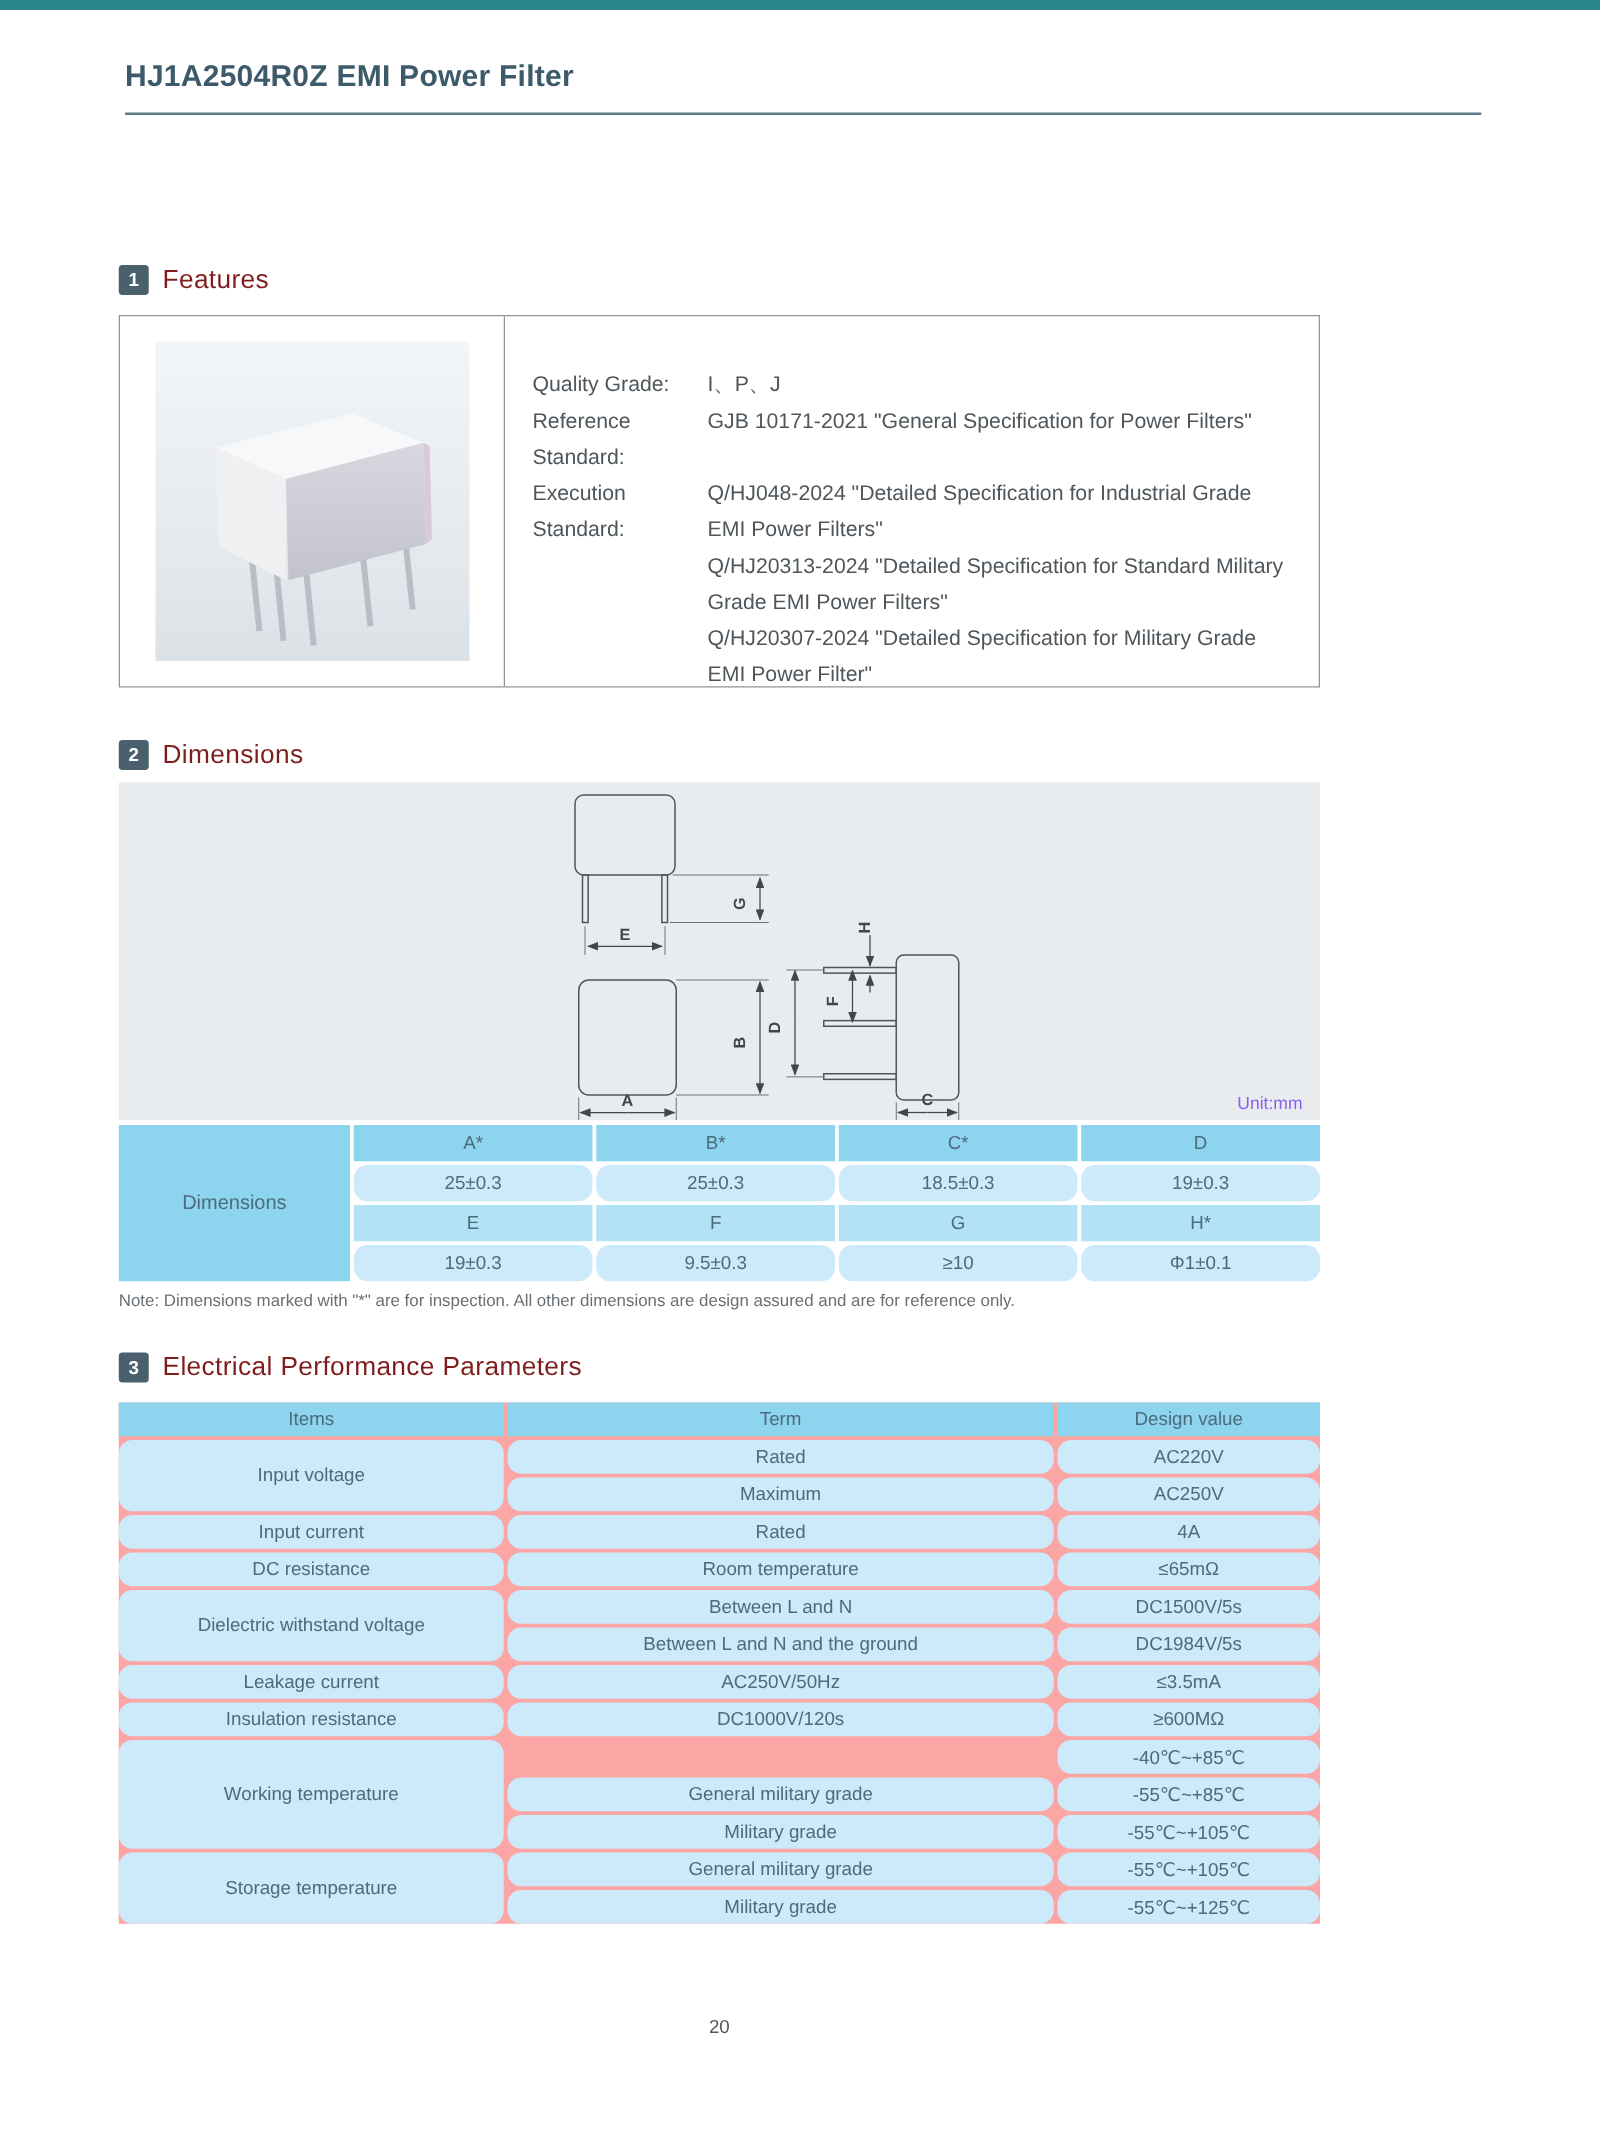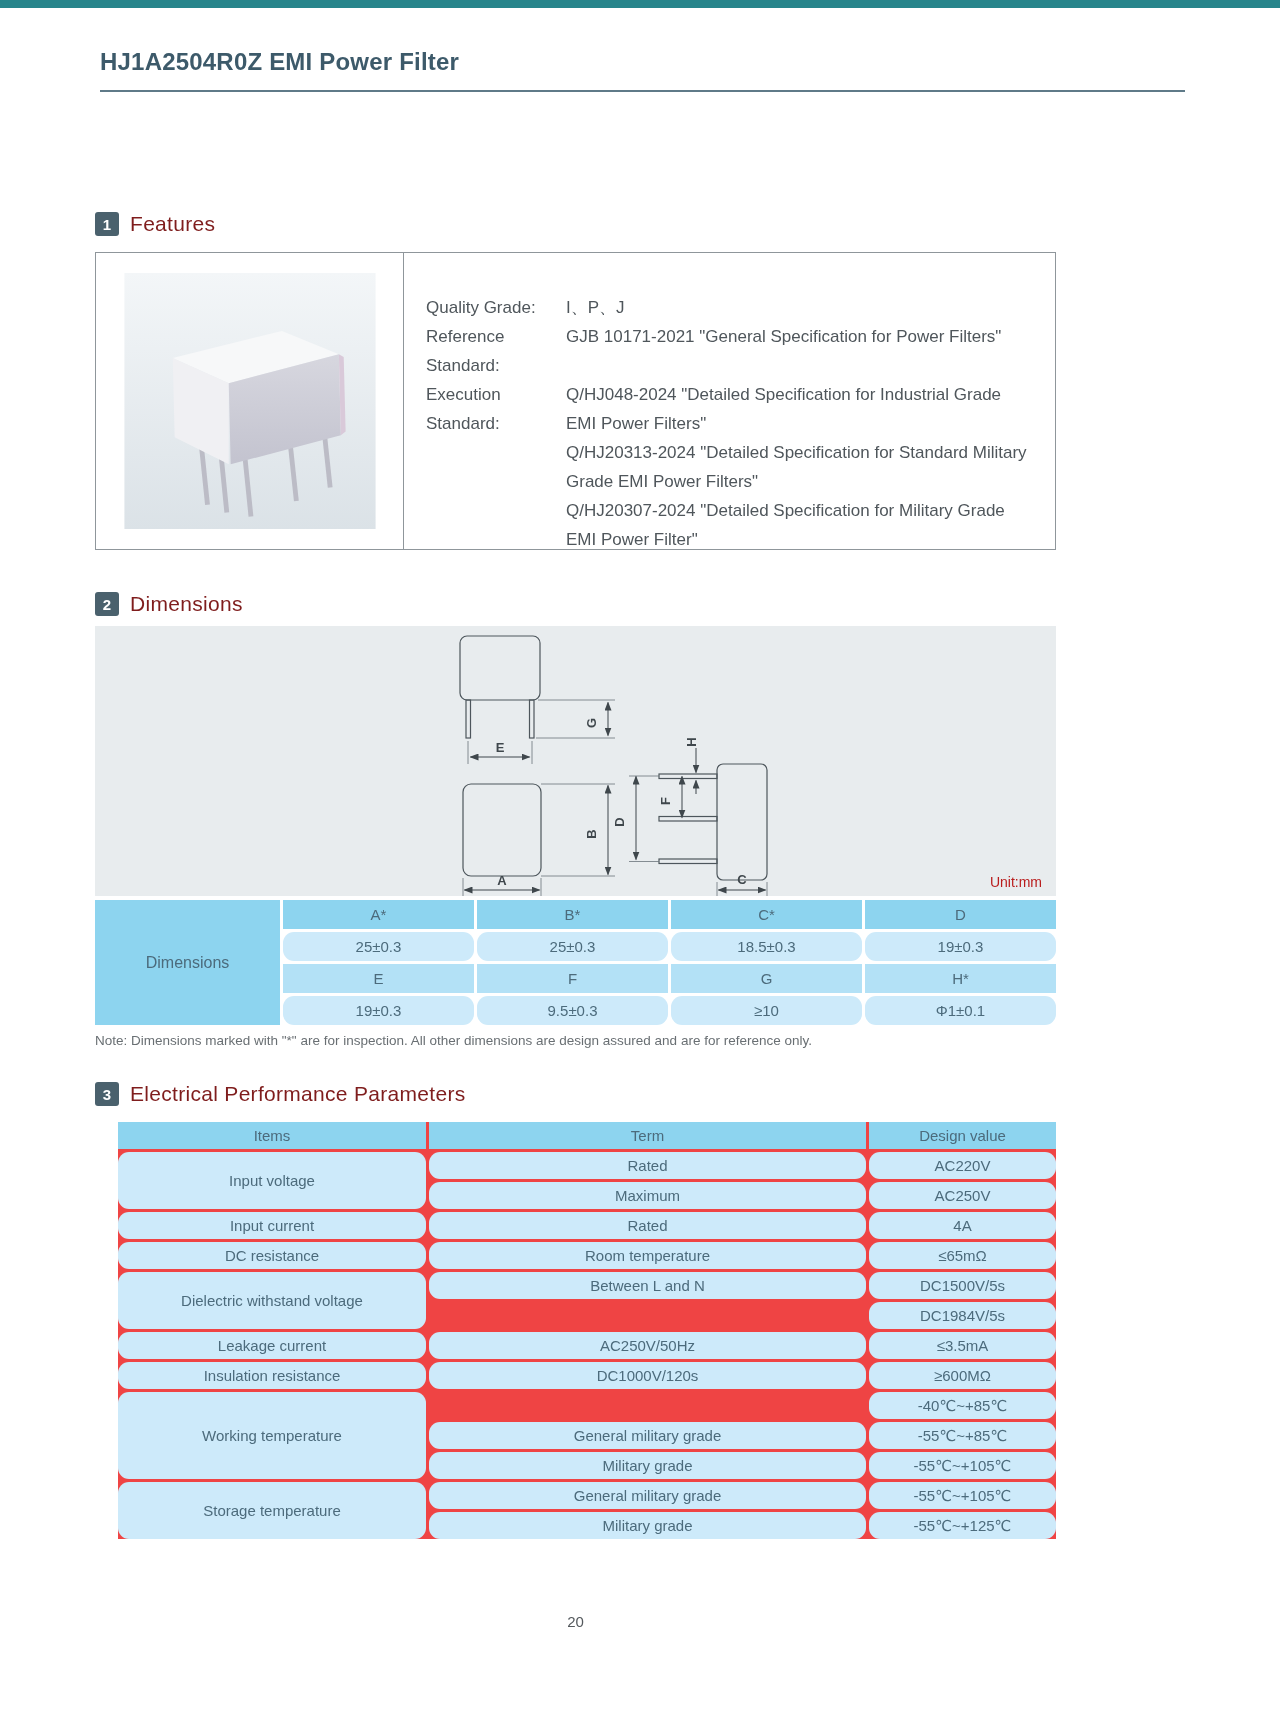--- a/index.html
+++ b/index.html
@@ -24,37 +24,37 @@
   
   .feat-box { margin-top:16px; height:298px; border:1px solid #8f969b; display:flex; background:#fff; }
   .feat-img-cell { width:308px; border-right:1px solid #8f969b; display:flex; align-items:center; justify-content:center; }
   .feat-text-cell { flex:1; padding:40px 28px 0 22px; }
   .feat-row { display:flex; font-size:17px; color:#4f565b; line-height:29px; }
   .feat-label { width:140px; flex-shrink:0; }
   .feat-val { flex:1; max-width:472px; }
 
   
   .dims-panel { margin-top:10px; height:270px; background:#e8ecee; position:relative; }
-  .unit-label { position:absolute; right:14px; bottom:6px; font-size:14px; color:#b91c1c; }
+  .unit-label { position:absolute; right:14px; bottom:6px; font-size:14px; color:#8b5cf6; }
   .dims-panel svg text { fill:#3f474c; font-size:13px; font-weight:bold; font-family:"Liberation Sans","DejaVu Sans",sans-serif; }
 
   
   .dim-table { margin-top:4px; display:grid; grid-template-columns:185px repeat(4,1fr);
                grid-auto-rows:29px; gap:3px; background:#fff; }
   .cell { display:flex; align-items:center; justify-content:center; font-size:15px; color:#4c6b7c; }
   .c-head { background:#8dd4ef; }
   .c-sub  { background:#b3e1f6; }
   .c-val  { background:#cdeafa;border-radius:11px; }
   .dim-label-cell { grid-column:1; grid-row:1 / span 4; background:#8dd4ef; font-size:16px; }
 
   .note { margin-top:8px; font-size:13.5px; color:#696f73; }
 
   
   .elec-table { margin-top:16px; display:grid; grid-template-columns:308px 437px 1fr;
-                grid-auto-rows:27px; gap:3px; background:#ef4444;margin-left:23px; }
+                grid-auto-rows:27px; gap:3px; background:#fca5a5; }
   .elec-table .cell { font-size:15px; }
 
   .page-num { margin-top:74px; text-align:center; font-size:15px; color:#54595d; }
 
   .spacer-s1 { margin-top:120px; }
   .spacer-s2 { margin-top:42px; }
   .spacer-s3 { margin-top:34px; }
 </style>
 </head>
 <body>
@@ -244,20 +244,21 @@
     <div class="cell c-val" style="grid-row:4;grid-column:2">Rated</div>
     <div class="cell c-val" style="grid-row:4;grid-column:3">4A</div>
 
     <div class="cell c-val" style="grid-row:5;grid-column:1">DC resistance</div>
     <div class="cell c-val" style="grid-row:5;grid-column:2">Room temperature</div>
     <div class="cell c-val" style="grid-row:5;grid-column:3">≤65mΩ</div>
 
     <div class="cell c-val" style="grid-row:6 / span 2;grid-column:1">Dielectric withstand voltage</div>
     <div class="cell c-val" style="grid-row:6;grid-column:2">Between L and N</div>
     <div class="cell c-val" style="grid-row:6;grid-column:3">DC1500V/5s</div>
+    <div class="cell c-val" style="grid-row:7;grid-column:2">Between L and N and the ground</div>
     <div class="cell c-val" style="grid-row:7;grid-column:3">DC1984V/5s</div>
 
     <div class="cell c-val" style="grid-row:8;grid-column:1">Leakage current</div>
     <div class="cell c-val" style="grid-row:8;grid-column:2">AC250V/50Hz</div>
     <div class="cell c-val" style="grid-row:8;grid-column:3">≤3.5mA</div>
 
     <div class="cell c-val" style="grid-row:9;grid-column:1">Insulation resistance</div>
     <div class="cell c-val" style="grid-row:9;grid-column:2">DC1000V/120s</div>
     <div class="cell c-val" style="grid-row:9;grid-column:3">≥600MΩ</div>
 

